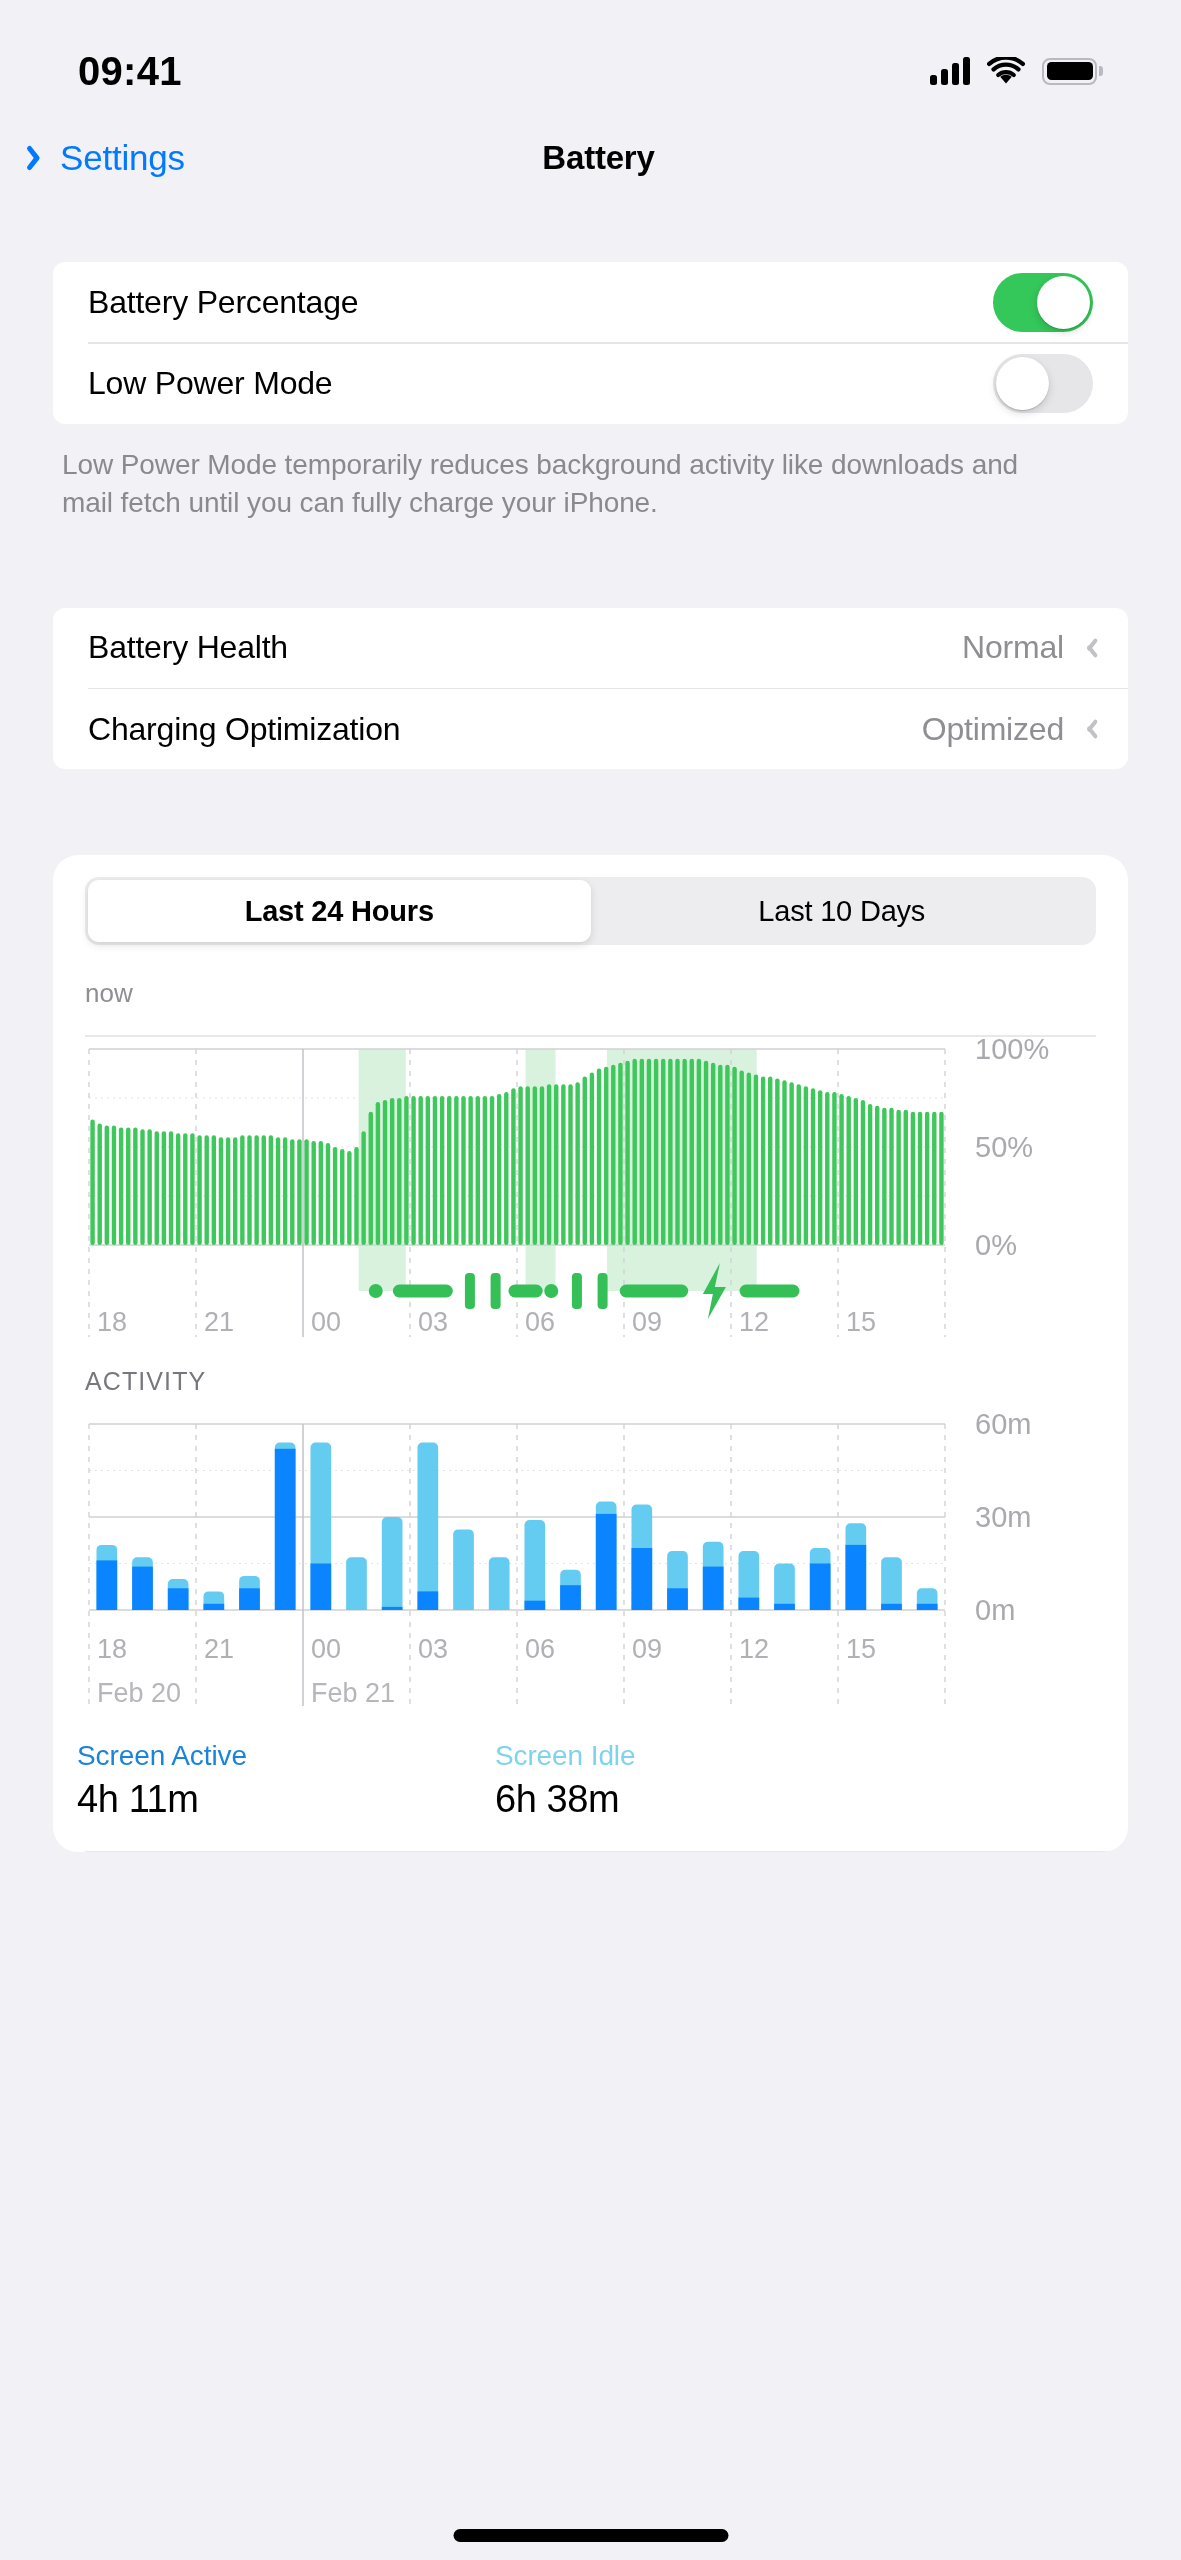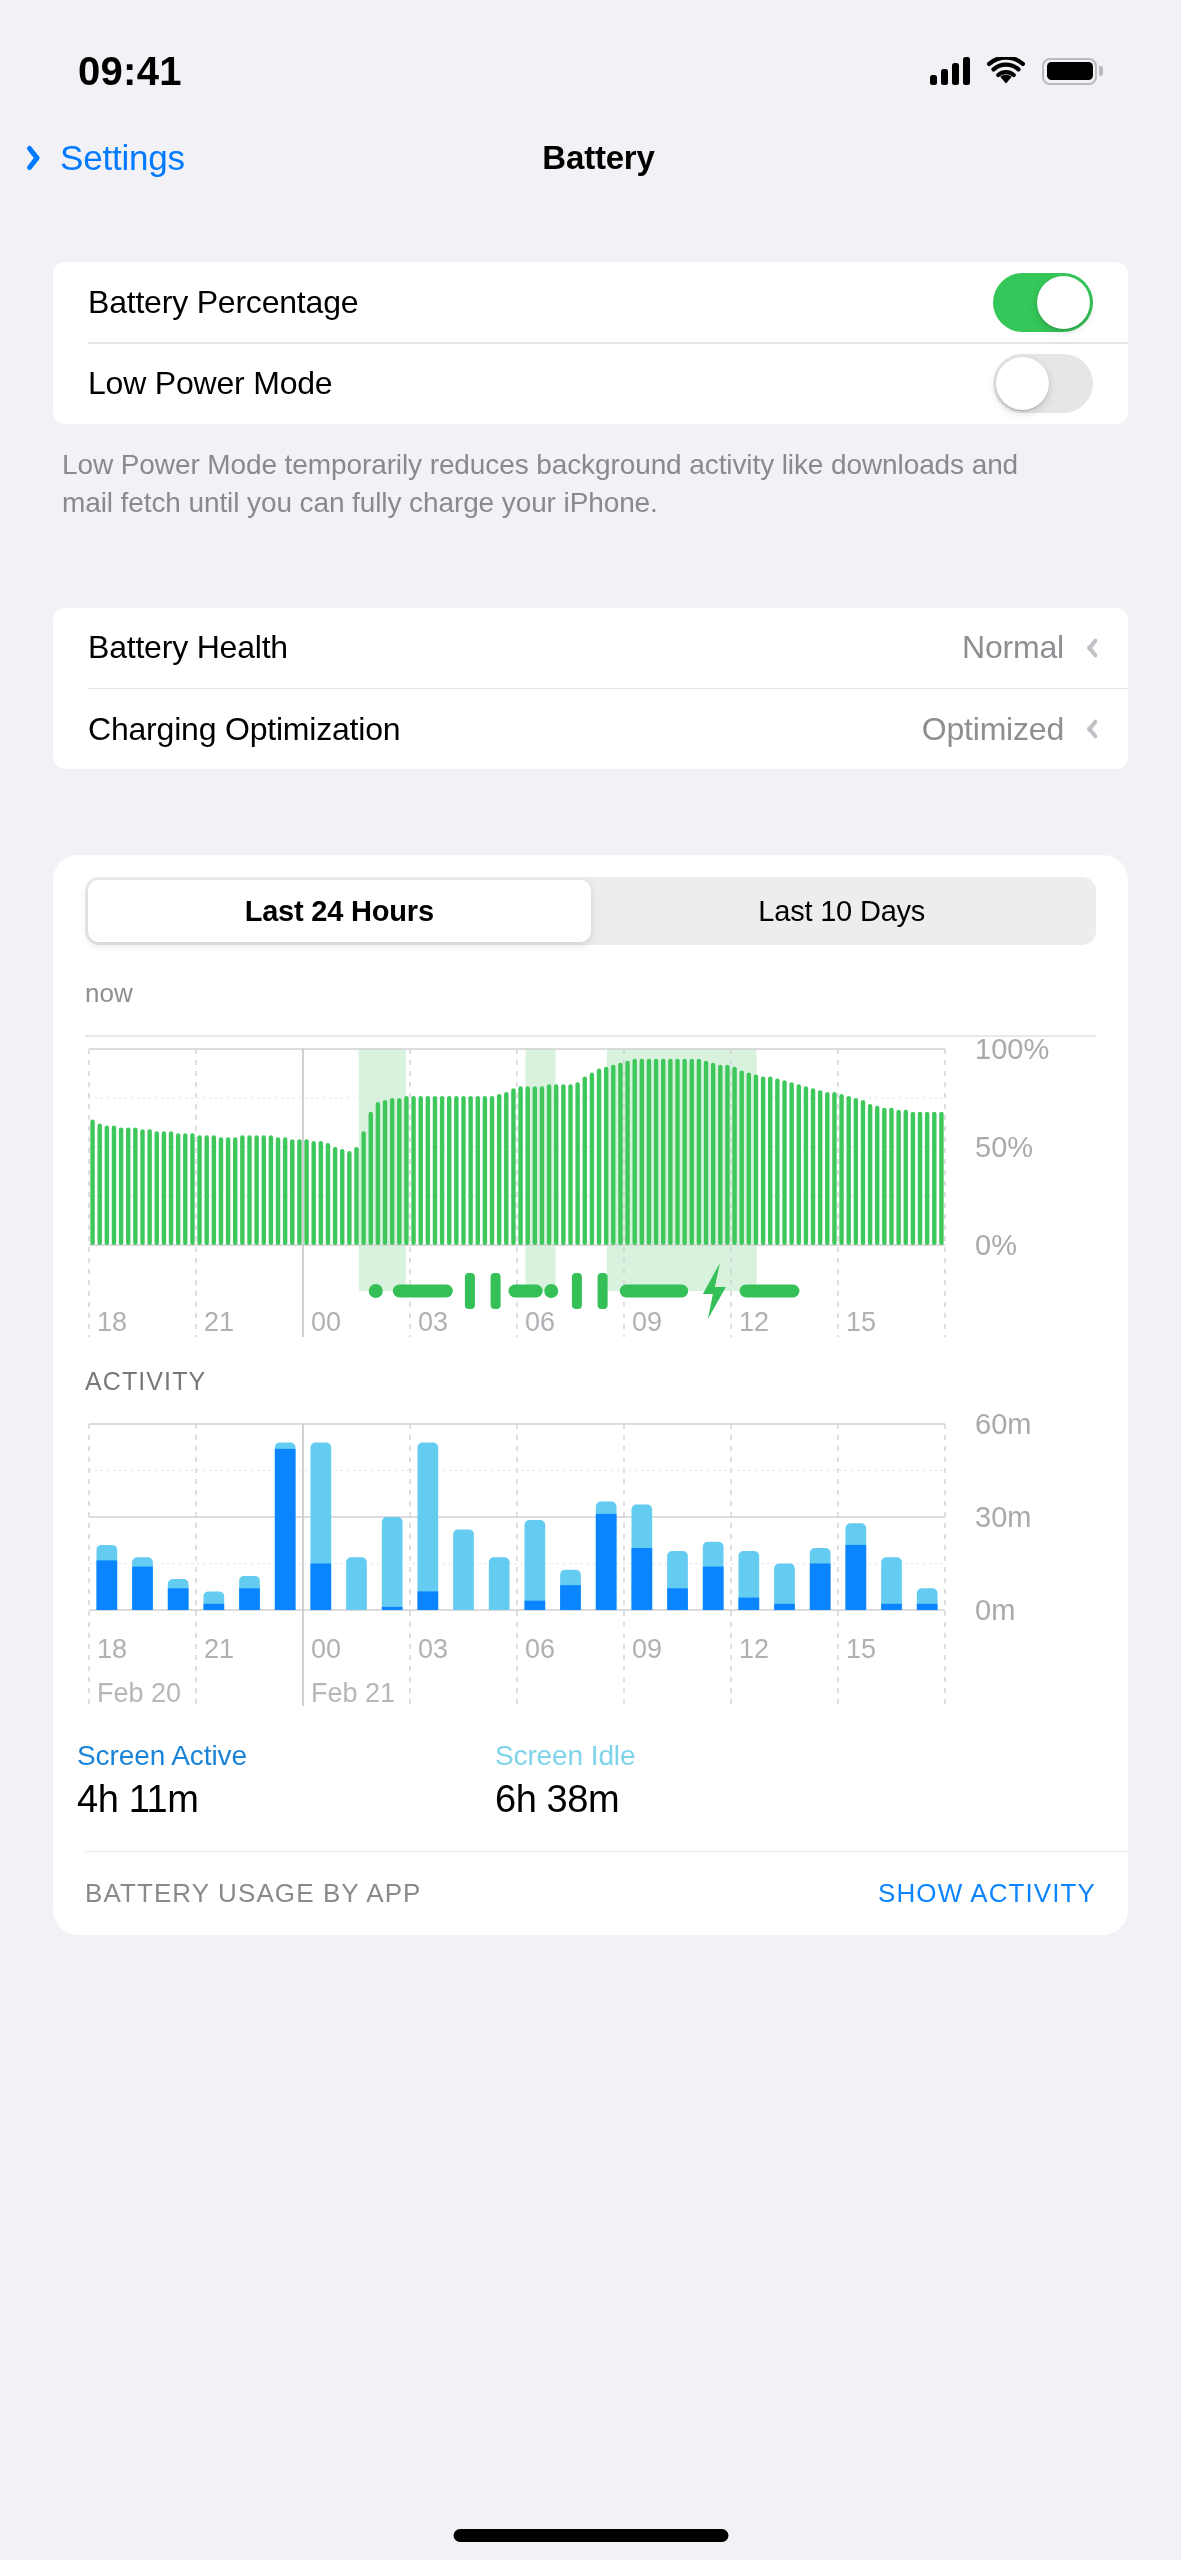--- a/index.html
+++ b/index.html
@@ -489,20 +489,16 @@
         <div class="legend-name active">Screen Active</div>
         <div class="legend-val">4h 11m</div>
       </div>
       <div class="legend-col second">
         <div class="legend-name idle">Screen Idle</div>
         <div class="legend-val">6h 38m</div>
       </div>
     </div>
 
     <div class="byapp-sep"></div>
-    <div class="byapp">
-      <span class="byapp-title">BATTERY USAGE BY APP</span>
-      <span class="byapp-link">SHOW ACTIVITY</span>
-    </div>
   </div>
 
   <div class="home-ind"></div>
 </div>
 
 </body></html>

